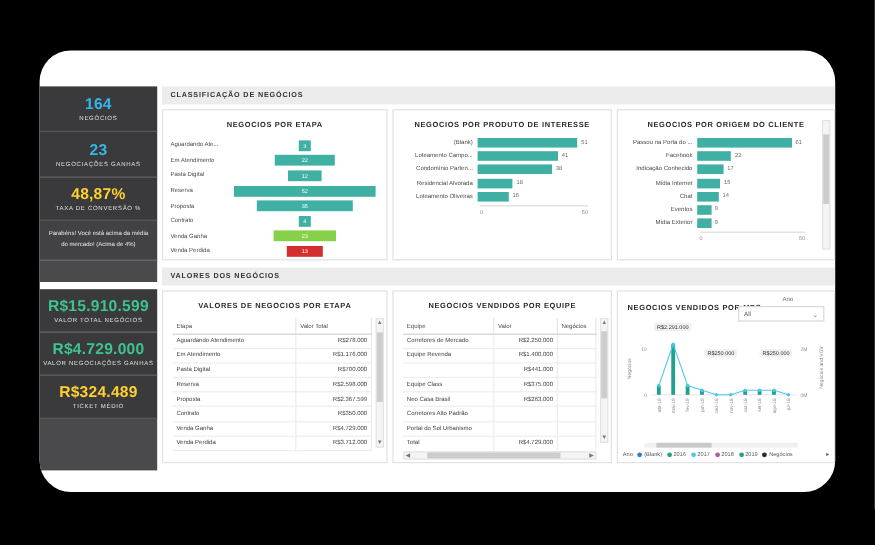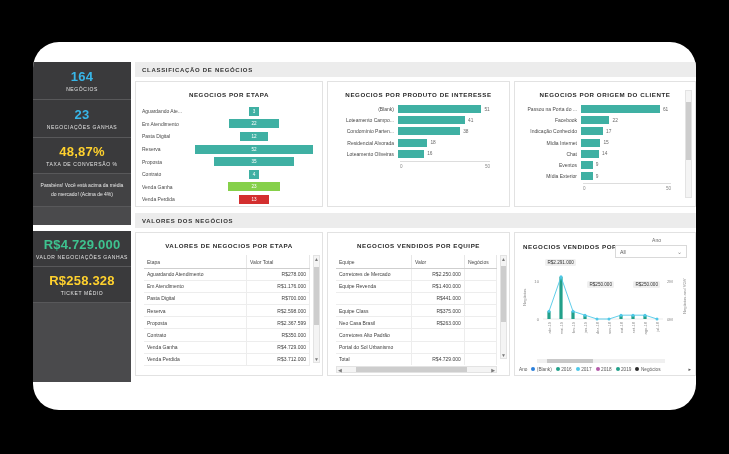--- a/index.html
+++ b/index.html
@@ -14,21 +14,21 @@
   #frame {
     position: absolute;
     left: 33px; top: 42px;
     width: 663px; height: 368px;
     background: #ffffff;
     border-radius: 26px;
     overflow: hidden;
   }
   #frame-inner {
     position: absolute;
-    left: 0px; top: 2px;
+    left: 0px; top: 12px;
     width: 663px; height: 340px;
     padding: 0 0 0 0;
   }
 
   
   #dashboard {
     position: absolute;
     left: 0px; top: 18px;
     width: 663px; height: 320px;
     display: flex;
@@ -322,25 +322,29 @@
           <div class="kpi-label">NEGOCIAÇÕES GANHAS</div>
         </div>
         <div class="kpi-block" style="height:36px">
           <div class="kpi-value kpi-yellow">48,87%</div>
           <div class="kpi-label">TAXA DE CONVERSÃO %</div>
         </div>
         <div class="kpi-msg">Parabéns! Você está acima da média do mercado! (Acima de 4%)</div>
         <div class="kpi-gap" style="flex:0 0 18px"></div>
         <div class="kpi-spacer"></div>
         <div class="kpi-block" style="height:36px">
+          <div class="kpi-value kpi-green">R$15.910.599</div>
+          <div class="kpi-label">VALOR TOTAL NEGÓCIOS</div>
+        </div>
+        <div class="kpi-block" style="height:36px">
           <div class="kpi-value kpi-green">R$4.729.000</div>
           <div class="kpi-label">VALOR NEGOCIAÇÕES GANHAS</div>
         </div>
         <div class="kpi-block" style="height:36px">
-          <div class="kpi-value kpi-yellow">R$258.328</div>
+          <div class="kpi-value kpi-yellow">R$324.489</div>
           <div class="kpi-label">TICKET MÉDIO</div>
         </div>
         <div class="kpi-gap"></div>
       </div>
 
       <div id="content-col">
 
         <div class="section">
           <div class="section-title">CLASSIFICAÇÃO DE NEGÓCIOS</div>
           <div class="section-body">

